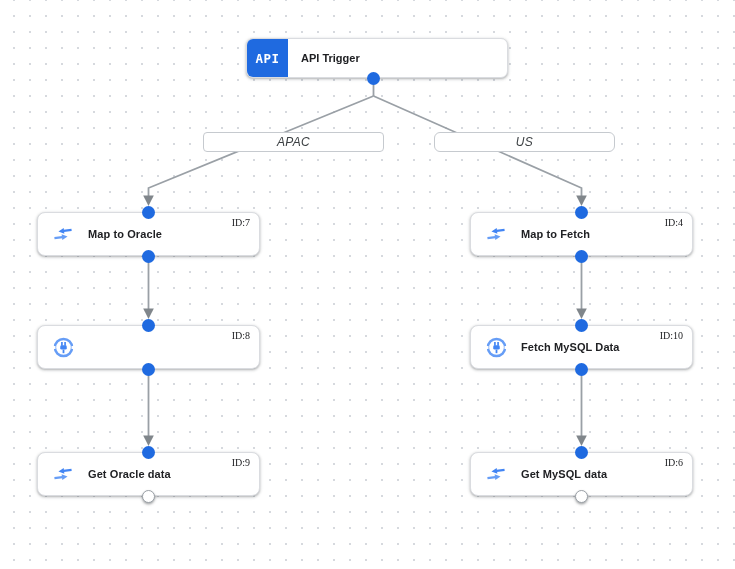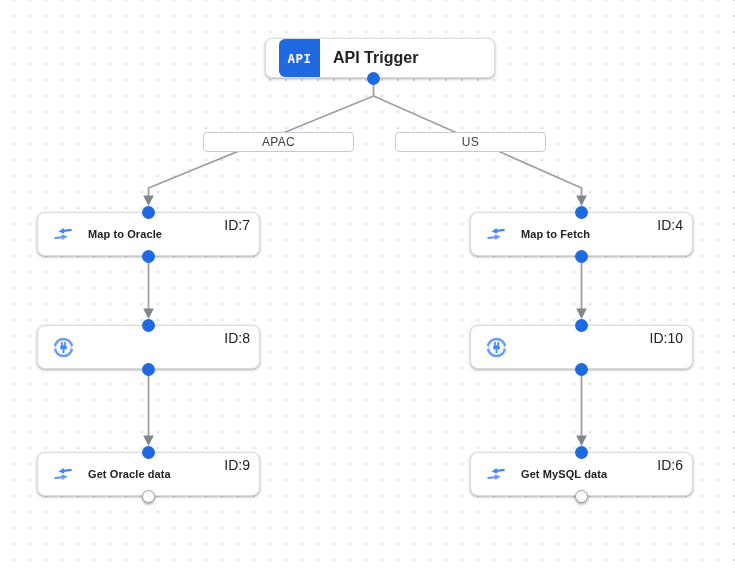--- a/index.html
+++ b/index.html
@@ -37,64 +37,64 @@
     background:#fff;
     border:1px solid var(--border-gray);
     border-radius:8px;
     box-shadow:0 1px 2px rgba(60,64,67,.28), 0 1px 3px 1px rgba(60,64,67,.12);
     display:flex;align-items:center;
     padding-left:14px;
     z-index:2;
   }
   .node .task-icon{width:22px;height:22px;display:flex;align-items:center;justify-content:center;margin-right:14px;flex:0 0 auto;}
   .node .title{font-size:11px;font-weight:bold;color:var(--text-dark);letter-spacing:.1px;}
-  .node .idlabel{position:absolute;top:4px;right:9px;font-size:14px;color:var(--text-dark);}
+  .node .idlabel{position:absolute;top:4px;right:9px;font-size:10px;color:var(--text-dark);font-family:Liberation Serif, serif;}
 
   
   .n-l1{left:37px;top:212px;}
   .n-l2{left:37px;top:325px;}
   .n-l3{left:37px;top:452px;}
   .n-r1{left:470px;top:212px;}
   .n-r2{left:470px;top:325px;}
   .n-r3{left:470px;top:452px;}
 
   .trigger{
-    position:absolute;left:265px;top:38px;
-    width:230px;height:40px;
+    position:absolute;left:246px;top:38px;
+    width:262px;height:40px;
     background:#fff;
     border:1px solid var(--border-gray);
     border-radius:7px;
     box-shadow:0 1px 2px rgba(60,64,67,.28), 0 1px 3px 1px rgba(60,64,67,.12);
     display:flex;align-items:stretch;
     z-index:2;
-    padding-left:13px;
   }
   .trigger .badge{
     width:41px;flex:0 0 41px;
     background:var(--accent-blue);
     border-radius:6px 0 0 6px;
     color:#fff;
     font-family:"DejaVu Sans Mono",monospace;
     font-weight:bold;font-size:12.5px;letter-spacing:.5px;
     display:flex;align-items:center;justify-content:center;
   }
-  .trigger .title{font-size:16px;font-weight:bold;color:var(--text-dark);align-self:center;padding-left:13px;}
+  .trigger .title{font-size:11px;font-weight:bold;color:var(--text-dark);align-self:center;padding-left:13px;}
 
   .edge-label{
     position:absolute;
-    width:151px;height:20px;
+    width:181px;height:20px;
     background:#fff;
     border:1px solid #c6cacf;
     border-radius:4px;
     display:flex;align-items:center;justify-content:center;
     font-size:12px;color:var(--text-mid);letter-spacing:.3px;
     z-index:3;
+    font-style:italic;
   }
   .el-apac{left:203px;top:132px;}
-  .el-us{left:395px;top:132px;}
+  .el-us{left:434px;top:132px;border-radius:6px;}
 
   .port{
     position:absolute;width:13px;height:13px;border-radius:50%;
     background:var(--accent-blue);
     z-index:4;
   }
   .port.open{
     background:#fff;
     border:1.6px solid var(--edge-gray);
     box-shadow:0 1.5px 2.5px rgba(60,64,67,.45);
@@ -197,20 +197,21 @@
       <svg width="21" height="21" viewBox="0 0 20 20">
         <circle cx="10" cy="10" r="8.2" fill="none" stroke="var(--icon-blue-light)" stroke-width="2.4"></circle>
         <rect x="-1" y="8.6" width="3.4" height="2.8" fill="#fff"></rect>
         <rect x="17.6" y="8.6" width="3.4" height="2.8" fill="#fff"></rect>
         <line x1="8.5" y1="4.8" x2="8.5" y2="8.4" stroke="var(--icon-blue)" stroke-width="1.6"></line>
         <line x1="11.5" y1="4.8" x2="11.5" y2="8.4" stroke="var(--icon-blue)" stroke-width="1.6"></line>
         <rect x="6.9" y="7.8" width="6.2" height="4.2" rx="1.4" fill="var(--icon-blue)"></rect>
         <line x1="10" y1="12" x2="10" y2="15.4" stroke="var(--icon-blue)" stroke-width="1.7"></line>
       </svg>
     </span>
+    <span class="title">Fetch MySQL Data</span>
     <span class="idlabel">ID:10</span>
   </div>
 
   <div class="node n-r3">
     <span class="task-icon">
       <svg width="20" height="20" viewBox="0 0 20 20">
           <g transform="rotate(-7 10 10)">
         <line x1="1" y1="13" x2="9" y2="13" stroke="var(--icon-blue-light)" stroke-width="2.2"></line>
         <polygon points="8.6,10.2 14.2,13 8.6,15.8" fill="var(--icon-blue-light)"></polygon>
         <line x1="19" y1="7" x2="11" y2="7" stroke="var(--icon-blue)" stroke-width="2.2"></line>

